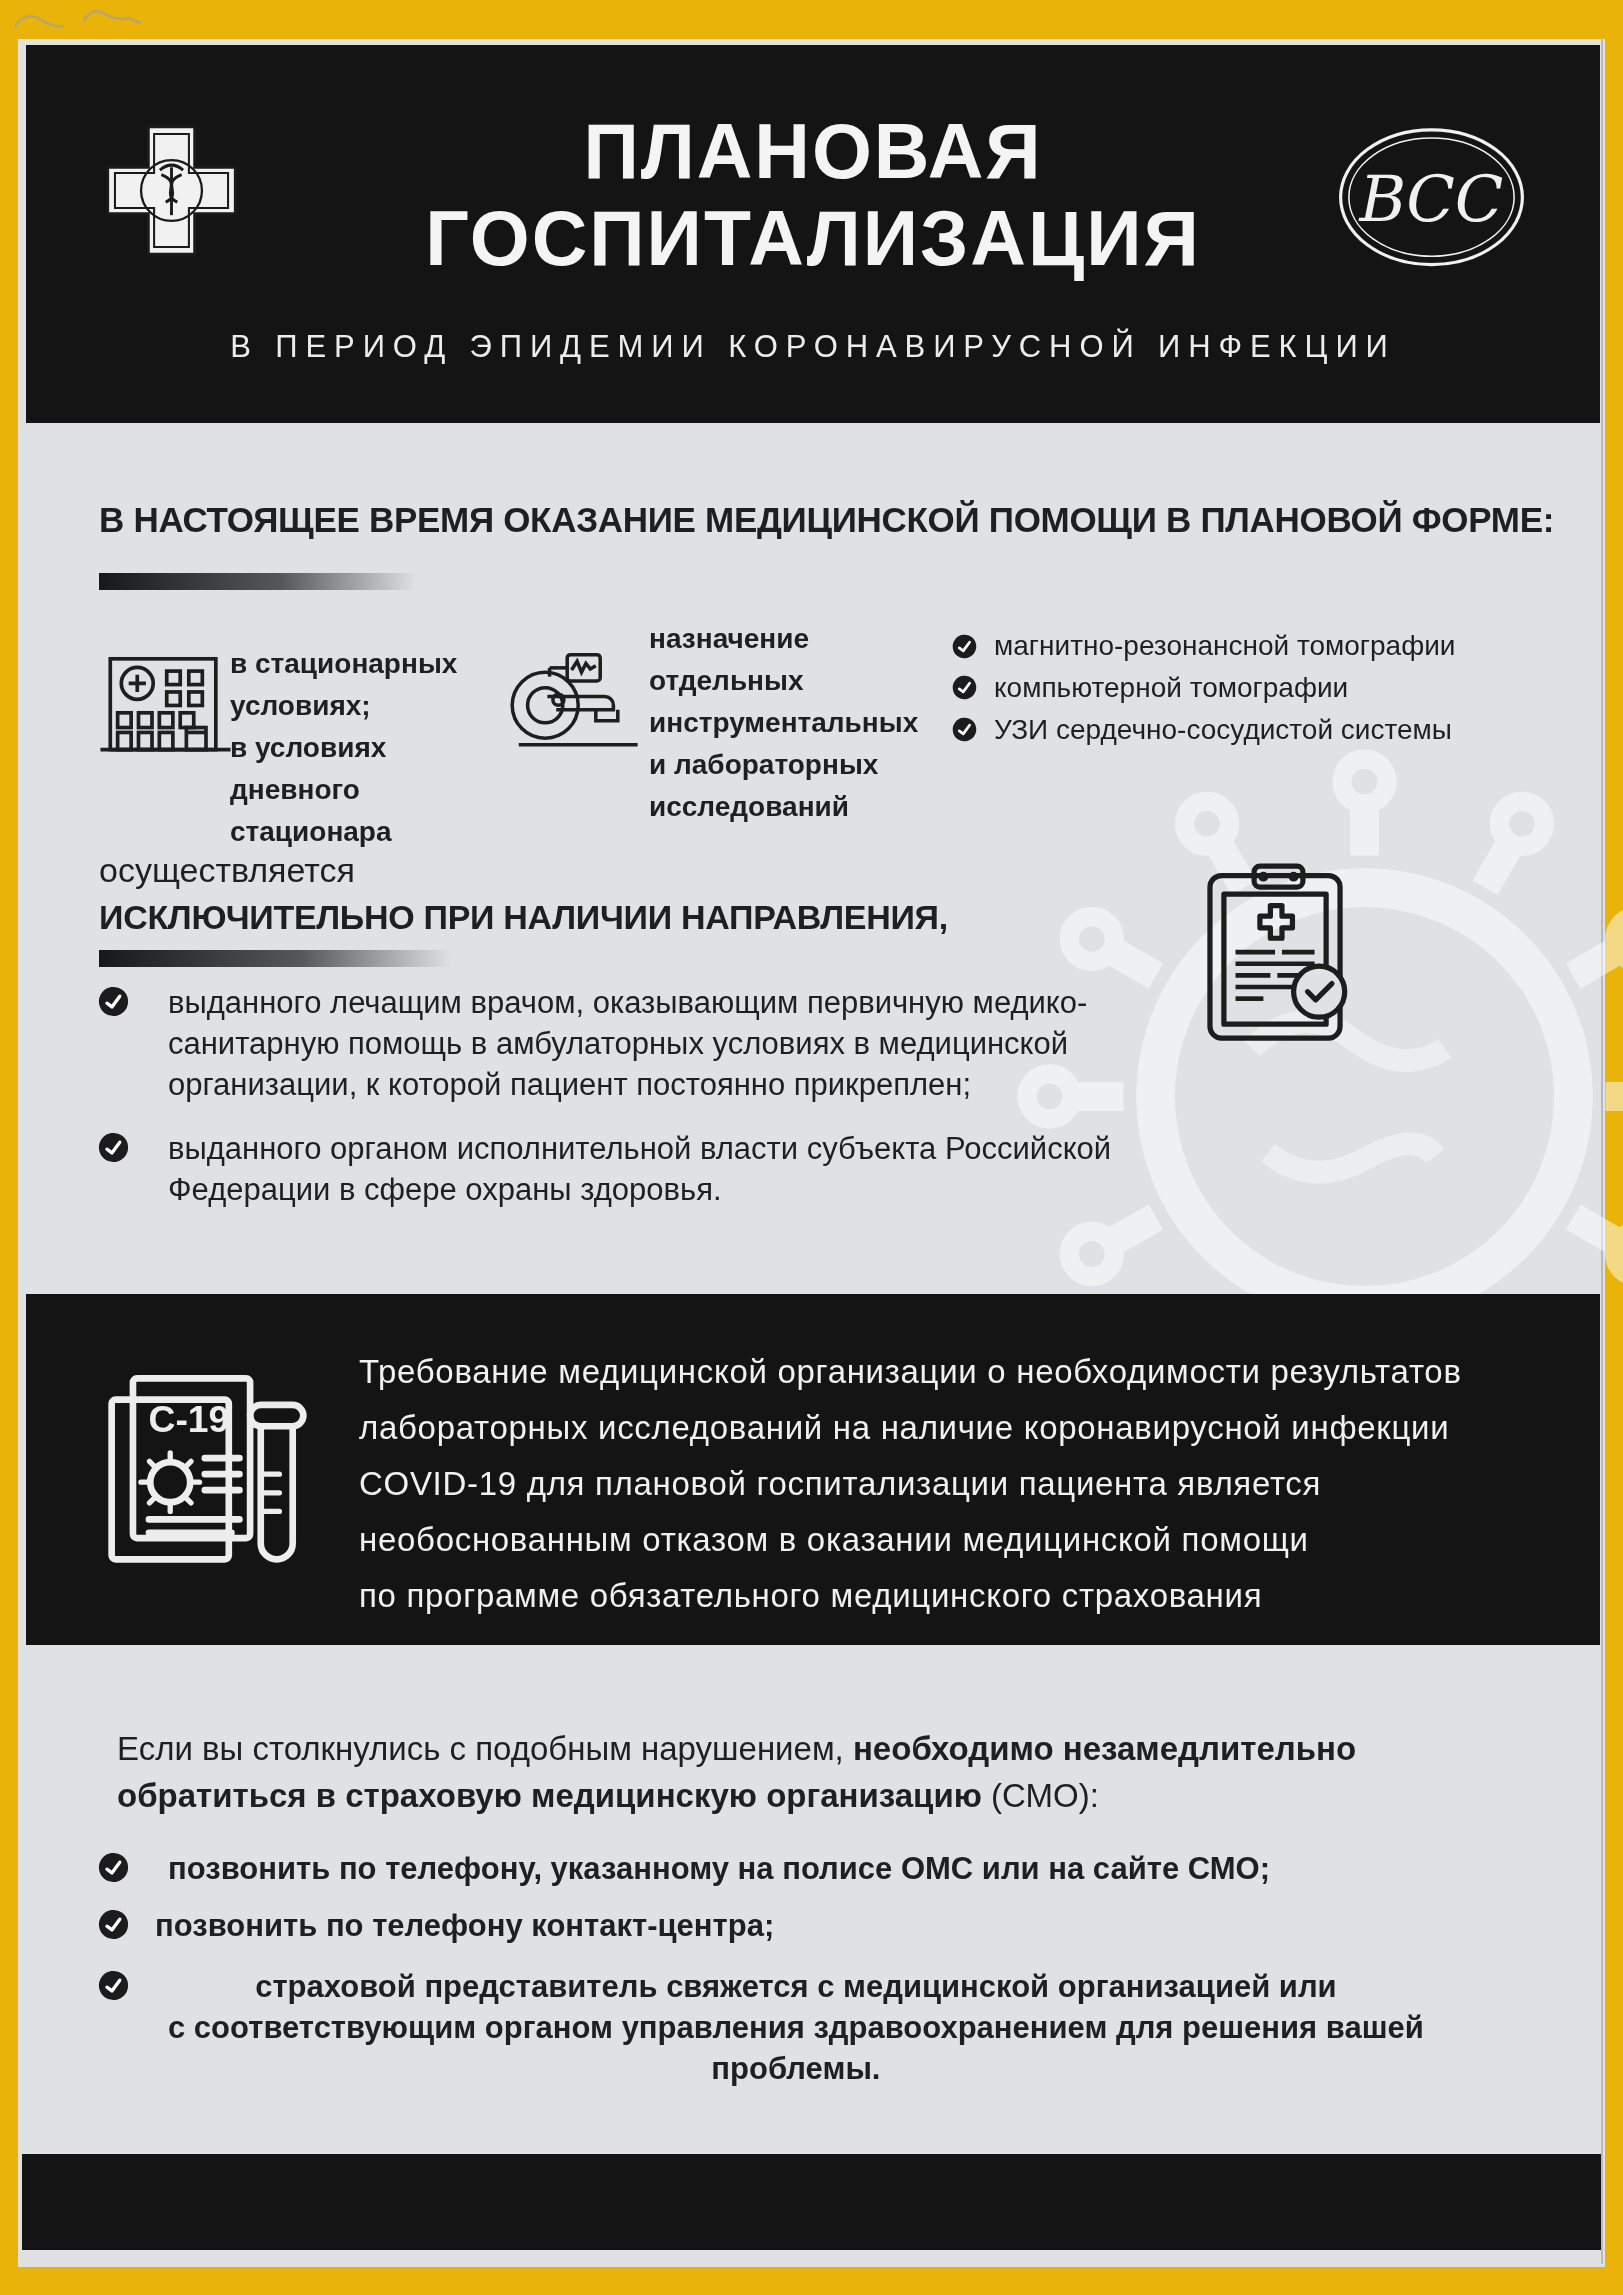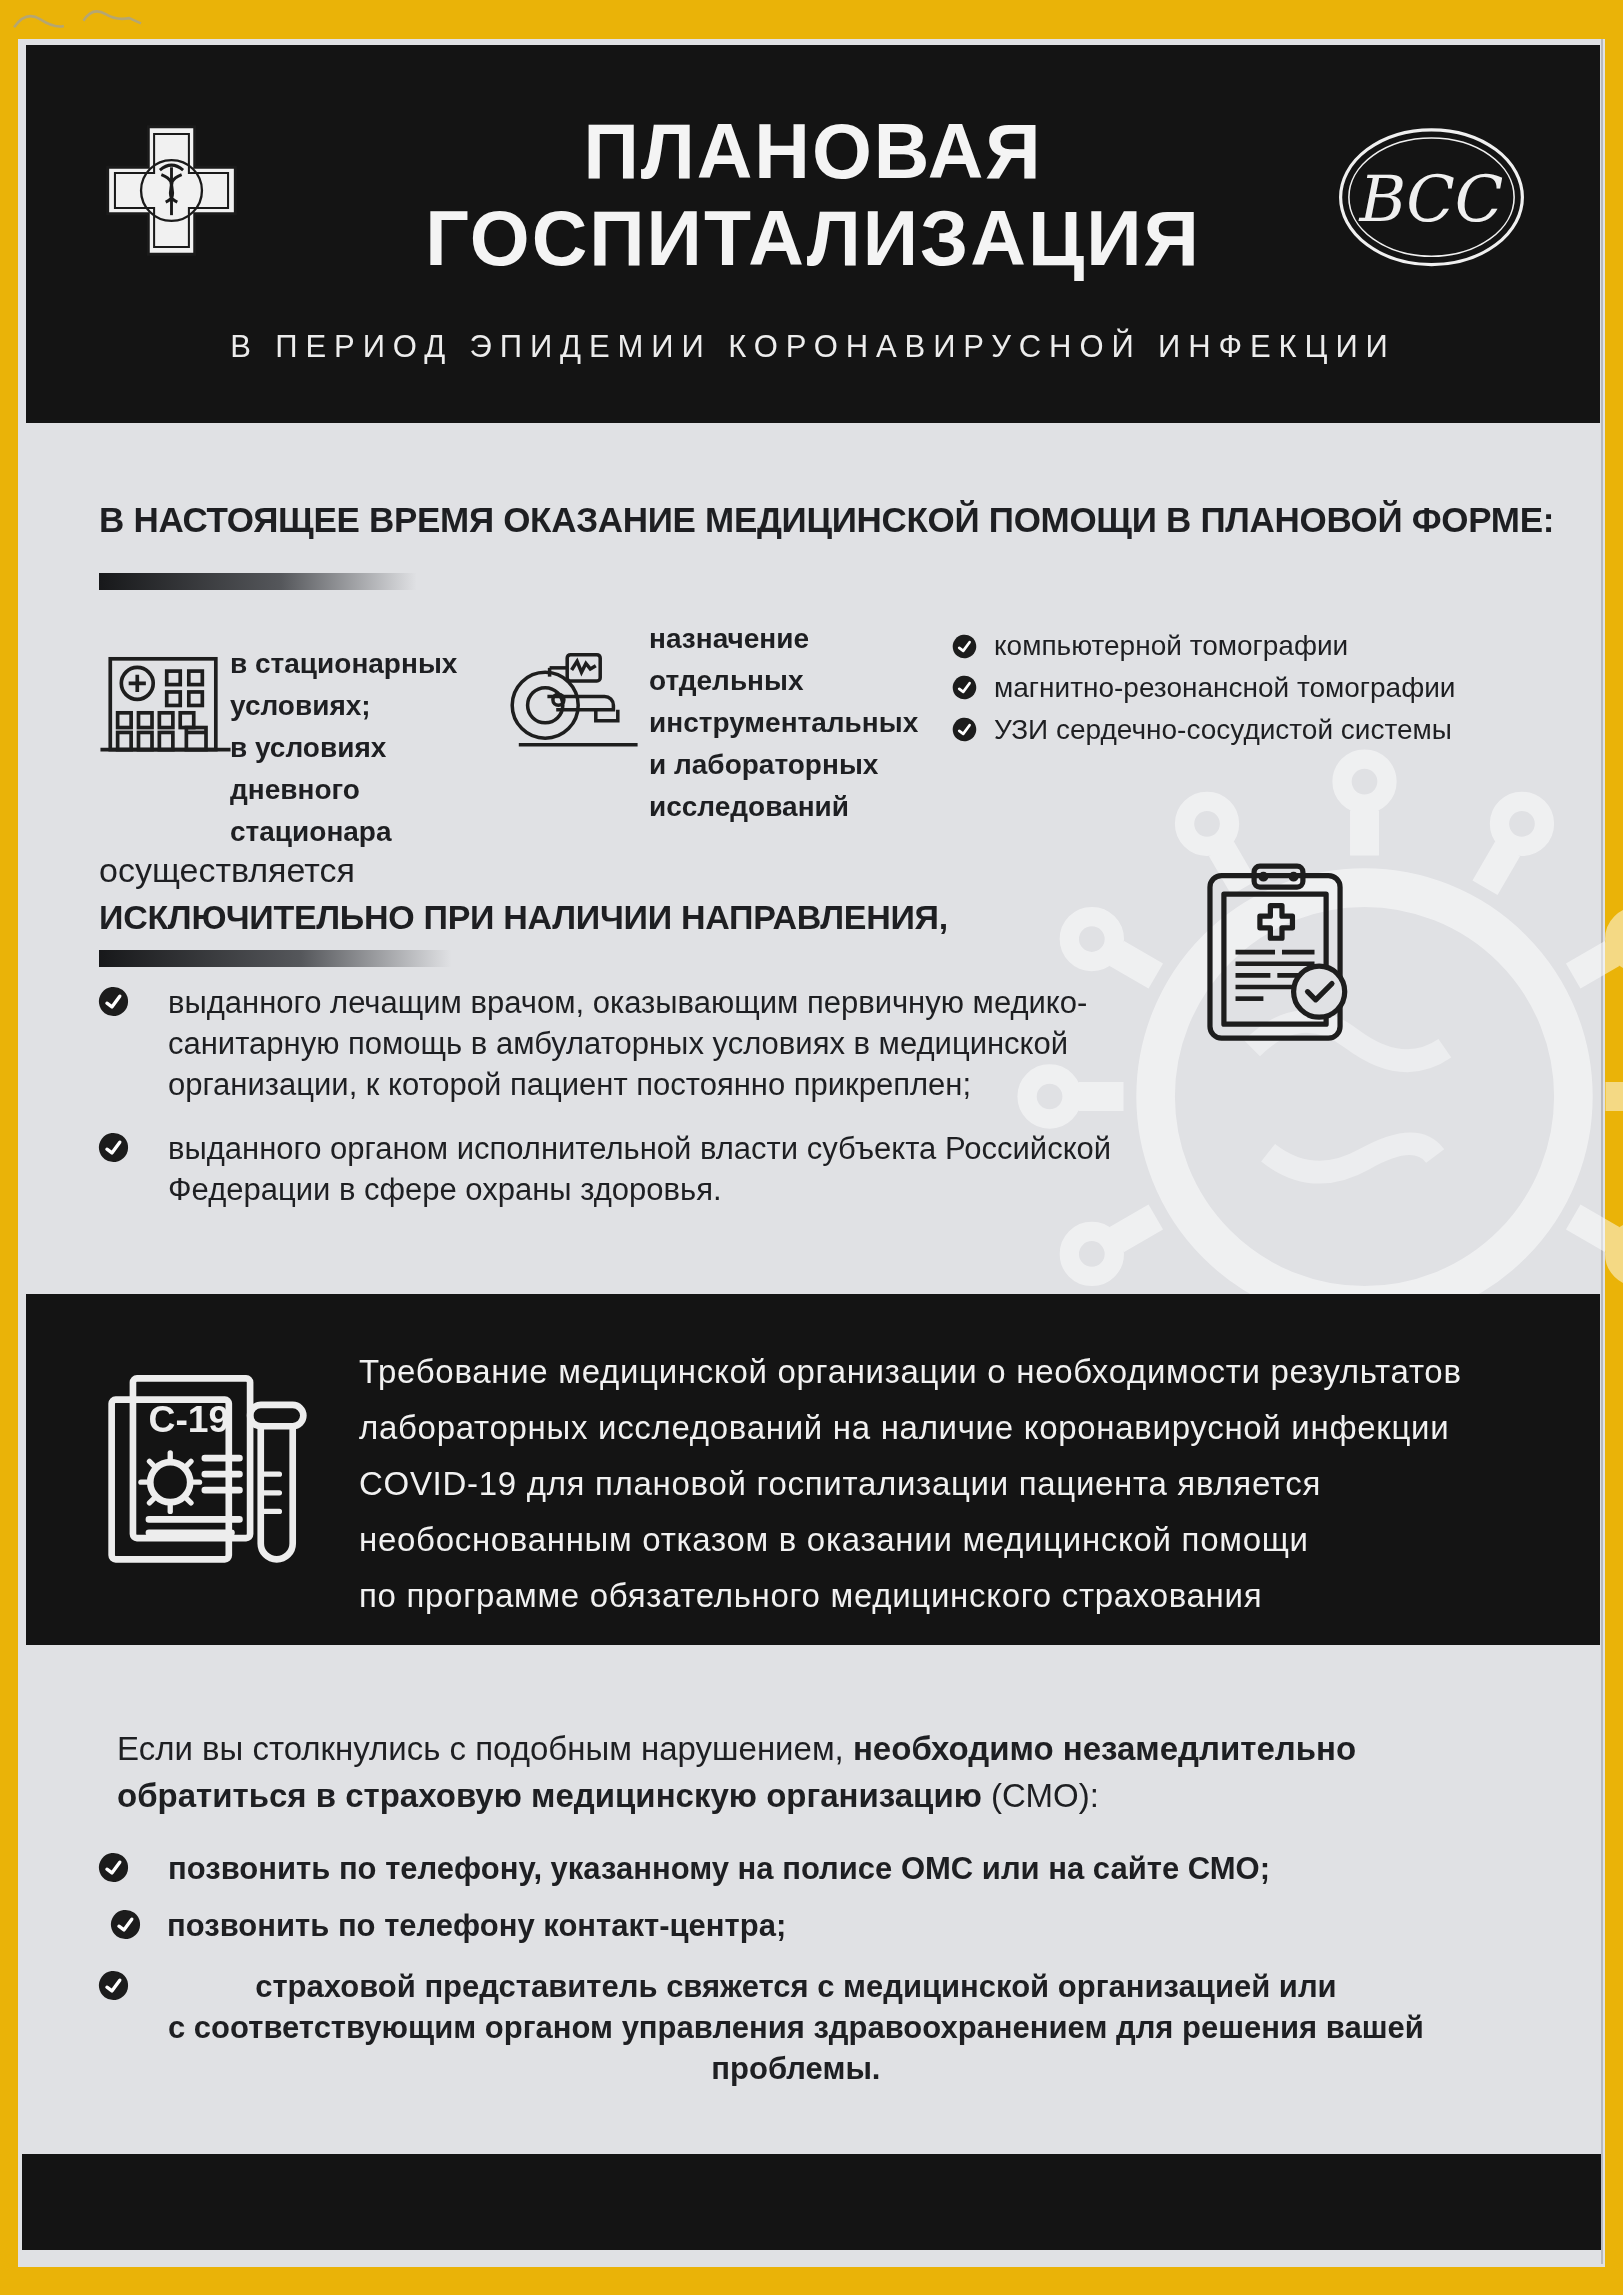--- a/index.html
+++ b/index.html
@@ -47,21 +47,21 @@
 
   
   #banner{left:26px;top:1294px;width:1574px;height:351px;z-index:5;}
   #covid-icon{position:absolute;left:75px;top:73px;width:213px;height:213px;}
   .banner-text{position:absolute;left:333px;top:50px;color:#f1f1f1;font-size:33px;line-height:56px;letter-spacing:0.7px;}
 
   
   .intro{position:absolute;left:117px;top:1725px;font-size:33px;line-height:47px;font-weight:400;}
   .intro b{font-weight:700;}
   #s3-b1{left:98px;top:1848px;}
-  #s3-b2{left:110px;top:1905px;gap:26px;}
+  #s3-b2{left:98px;top:1905px;gap:26px;}
   #s3-b3{left:98px;top:1966px;}
   .btext3{font-size:31px;line-height:41px;font-weight:700;text-align:center;}
   #footer-band{left:22px;top:2154px;width:1579px;height:96px;z-index:5;}
 
   svg text{font-family:"Liberation Sans","DejaVu Sans",sans-serif;}
   .serif-it{font-family:"DejaVu Serif","Liberation Serif",serif;font-style:italic;}
 </style>
 </head>
 <body>
 
@@ -171,28 +171,28 @@
     </g>
   </svg>
   <div class="coltext" id="diagnostics-text">назначение<br>отдельных<br>инструментальных<br>и лабораторных<br>исследований</div>
 
   <div id="checklist">
     <div class="chk-row">
       <svg class="chk-sm" viewBox="0 0 24 24">
           <circle cx="12" cy="12" r="11.3" fill="#1c1c1c"></circle>
           <path d="M6.8 12.6l3.4 3.4L17.4 8.6" stroke="#fff" stroke-width="2.6" fill="none" stroke-linecap="round" stroke-linejoin="round"></path>
         </svg>
-      <span>компьютерной томографии</span>
+      <span>магнитно-резонансной томографии</span>
     </div>
     <div class="chk-row">
       <svg class="chk-sm" viewBox="0 0 24 24">
           <circle cx="12" cy="12" r="11.3" fill="#1c1c1c"></circle>
           <path d="M6.8 12.6l3.4 3.4L17.4 8.6" stroke="#fff" stroke-width="2.6" fill="none" stroke-linecap="round" stroke-linejoin="round"></path>
         </svg>
-      <span>магнитно-резонансной томографии</span>
+      <span>компьютерной томографии</span>
     </div>
     <div class="chk-row">
       <svg class="chk-sm" viewBox="0 0 24 24">
           <circle cx="12" cy="12" r="11.3" fill="#1c1c1c"></circle>
           <path d="M6.8 12.6l3.4 3.4L17.4 8.6" stroke="#fff" stroke-width="2.6" fill="none" stroke-linecap="round" stroke-linejoin="round"></path>
         </svg>
       <span>УЗИ сердечно-сосудистой системы</span>
     </div>
   </div>
 

